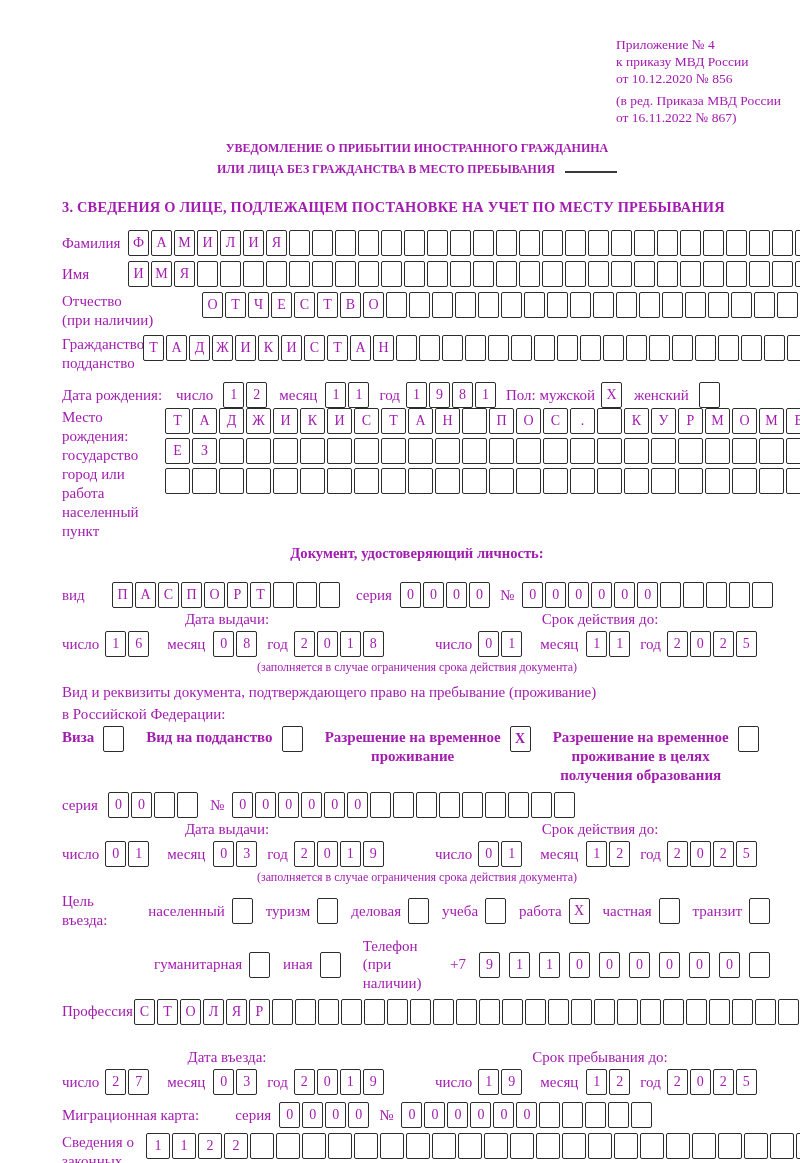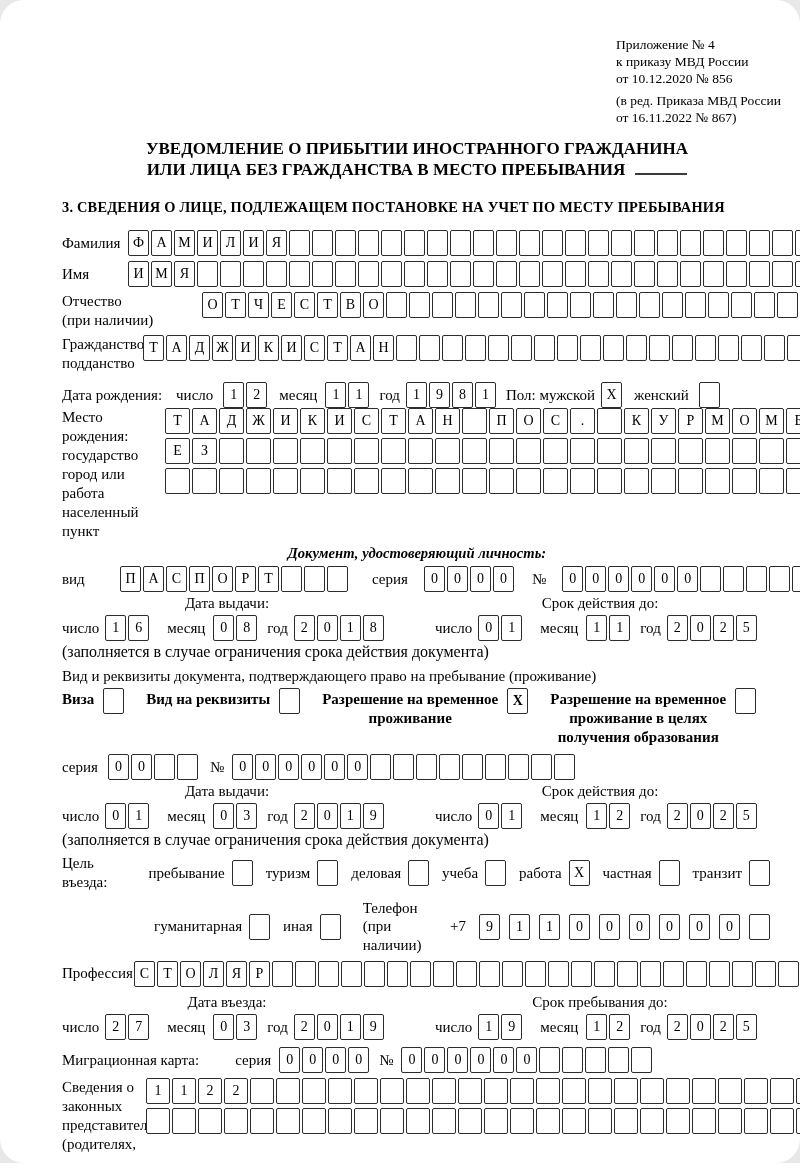--- a/index.html
+++ b/index.html
@@ -1,27 +1,26 @@
 <!DOCTYPE html>
 <html lang="ru"><head>
 <meta charset="utf-8">
 <style>
   html,body { margin:0; padding:0; background:#e8e8e8; }
   .page {
     width:800px; height:1163px; margin:0 auto; background:#ffffff;
     box-sizing:border-box; padding:36px 28px 0 62px; overflow:hidden;
-    font-family:"Liberation Serif","DejaVu Serif",serif; font-size:15px; color:#000000;
+    font-family:"Liberation Serif","DejaVu Serif",serif; font-size:15px; color:#a21caf;
     line-height:1.25;
-    border-radius:24px;
   }
   
   .annex { width:196px; margin-left:554px; font-size:13.5px; line-height:17px; }
   .annex .rev { margin-top:5px; }
   .forma { text-align:right; padding-right:8px; font-weight:bold; margin-top:10px; font-size:15px; letter-spacing:.5px; }
-  .title { text-align:center; font-weight:bold; font-size:17px; margin-top:12px; line-height:21px; }
+  .title { text-align:center; font-weight:bold; font-size:12px; margin-top:12px; line-height:21px; }
   .title-underline { display:inline-block; width:52px; border-bottom:2px solid #3a3a3a; margin-left:10px; vertical-align:baseline; }
   .sec { font-weight:bold; font-size:14.4px; margin-top:18px; letter-spacing:.2px; }
 
   
   .frow { display:flex; align-items:center; margin-top:5px; }
   .frow.top { align-items:flex-start; }
   .flabel { flex:0 0 auto; line-height:19px; }
   .cells { display:flex; flex:0 0 auto; }
   .cell {
     flex:0 0 auto; width:19px; height:24px; margin-right:2px;
@@ -33,30 +32,30 @@
   .cells.w22 .cell { width:22px; }
   .lw66  { width:66px; }
   .lw81  { width:81px; }
   .lw140 { width:140px; }
   .lw103 { width:103px; }
   .lw84  { width:84px; }
   .lw50  { width:50px; }
   .gap6 { margin-left:6px; } .gap8 { margin-left:8px; } .gap10 { margin-left:10px; }
   .gap14 { margin-left:14px; } .gap16 { margin-left:16px; } .gap20 { margin-left:20px; }
 
-  .center-bold { text-align:center; font-weight:bold; margin-top:3px; font-size:14.6px;font-style:italic; }
+  .center-bold { text-align:center; font-weight:bold; margin-top:3px; font-size:14.6px; }
 
   
   .dategrid { display:flex; margin-top:3px; }
   .dg-col-l { flex:0 0 373px; }
   .dg-col-r { flex:1 1 auto; }
   .dg-head { text-align:center; width:330px; line-height:17px; margin-bottom:3px; }
   .dg-col-r .dg-head { width:330px; }
   .dg-row { display:flex; align-items:center; }
-  .note-right { text-align:left; font-size:16px; margin-top:3px; line-height:15px; }
+  .note-right { text-align:center; font-size:12px; margin-top:3px; line-height:15px; }
 
   .intro { margin-top:6px; line-height:22px; }
 
   .cbrow { display:flex; align-items:flex-start; margin-top:3px; }
   .cb-item { display:flex; align-items:flex-start;font-weight:bold; }
   .cb-text { line-height:19px; }
   .cb-text.c { text-align:center; }
   .cb-item .cell { margin-left:9px; margin-top:-2px; }
 
   .purp { display:flex; align-items:center; margin-top:7px; }
@@ -341,21 +340,21 @@
           <span class="cell"></span>
           <span class="cell"></span>
           <span class="cell"></span>
           <span class="cell"></span>
         </div>
     </div>
   </div>
 
   <div class="center-bold">Документ, удостоверяющий личность:</div>
 
-  <div class="frow" style="margin-top:4px;gap:8px;">
+  <div class="frow" style="margin-top:20px;">
     <div class="flabel lw50">вид</div>
     <div class="cells">
         <span class="cell">П</span>
         <span class="cell">А</span>
         <span class="cell">С</span>
         <span class="cell">П</span>
         <span class="cell">О</span>
         <span class="cell">Р</span>
         <span class="cell">Т</span>
         <span class="cell"></span>
@@ -428,29 +427,30 @@
             <span class="cell">2</span>
             <span class="cell">5</span>
           </span>
       </div>
     </div>
   </div>
   <div class="note-right">(заполняется в случае ограничения срока действия документа)</div>
 
   <div class="intro">
     <div>Вид и реквизиты документа, подтверждающего право на пребывание (проживание)</div>
+    <div>в Российской Федерации:</div>
   </div>
 
   <div class="cbrow">
     <div class="cb-item">
       <span class="cb-text">Виза</span>
       <span class="cell"></span>
     </div>
     <div class="cb-item gap20">
-      <span class="cb-text">Вид на реквизиты</span>
+      <span class="cb-text">Вид на подданство</span>
       <span class="cell"></span>
     </div>
     <div class="cb-item gap20">
       <span class="cb-text c">
         <span>Разрешение на временное</span><br>
         <span>проживание</span>
       </span>
       <span class="cell">X</span>
     </div>
     <div class="cb-item gap20">
@@ -534,21 +534,21 @@
             <span class="cell">2</span>
             <span class="cell">5</span>
           </span>
       </div>
     </div>
   </div>
   <div class="note-right">(заполняется в случае ограничения срока действия документа)</div>
 
   <div class="purp">
     <span>Цель въезда:</span>
-    <span class="plbl">пребывание</span>
+    <span class="plbl">населенный</span>
     <span class="cell"></span>
     <span class="plbl">туризм</span>
     <span class="cell"></span>
     <span class="plbl">деловая</span>
     <span class="cell"></span>
     <span class="plbl">учеба</span>
     <span class="cell"></span>
     <span class="plbl">работа</span>
     <span class="cell">X</span>
     <span class="plbl">частная</span>
@@ -606,21 +606,21 @@
         <span class="cell"></span>
         <span class="cell"></span>
         <span class="cell"></span>
         <span class="cell"></span>
         <span class="cell"></span>
         <span class="cell"></span>
         <span class="cell"></span>
       </div>
   </div>
 
-  <div class="dategrid" style="margin-top:7px;justify-content:center;">
+  <div class="dategrid" style="margin-top:24px;justify-content:center;">
     <div class="dg-col-l">
       <div class="dg-head">Дата въезда:</div>
       <div class="dg-row">
         <span>число</span>
         <span class="cells gap6">
             <span class="cell">2</span>
             <span class="cell">7</span>
           </span>
         <span class="gap16">месяц</span>
         <span class="cells gap8">

